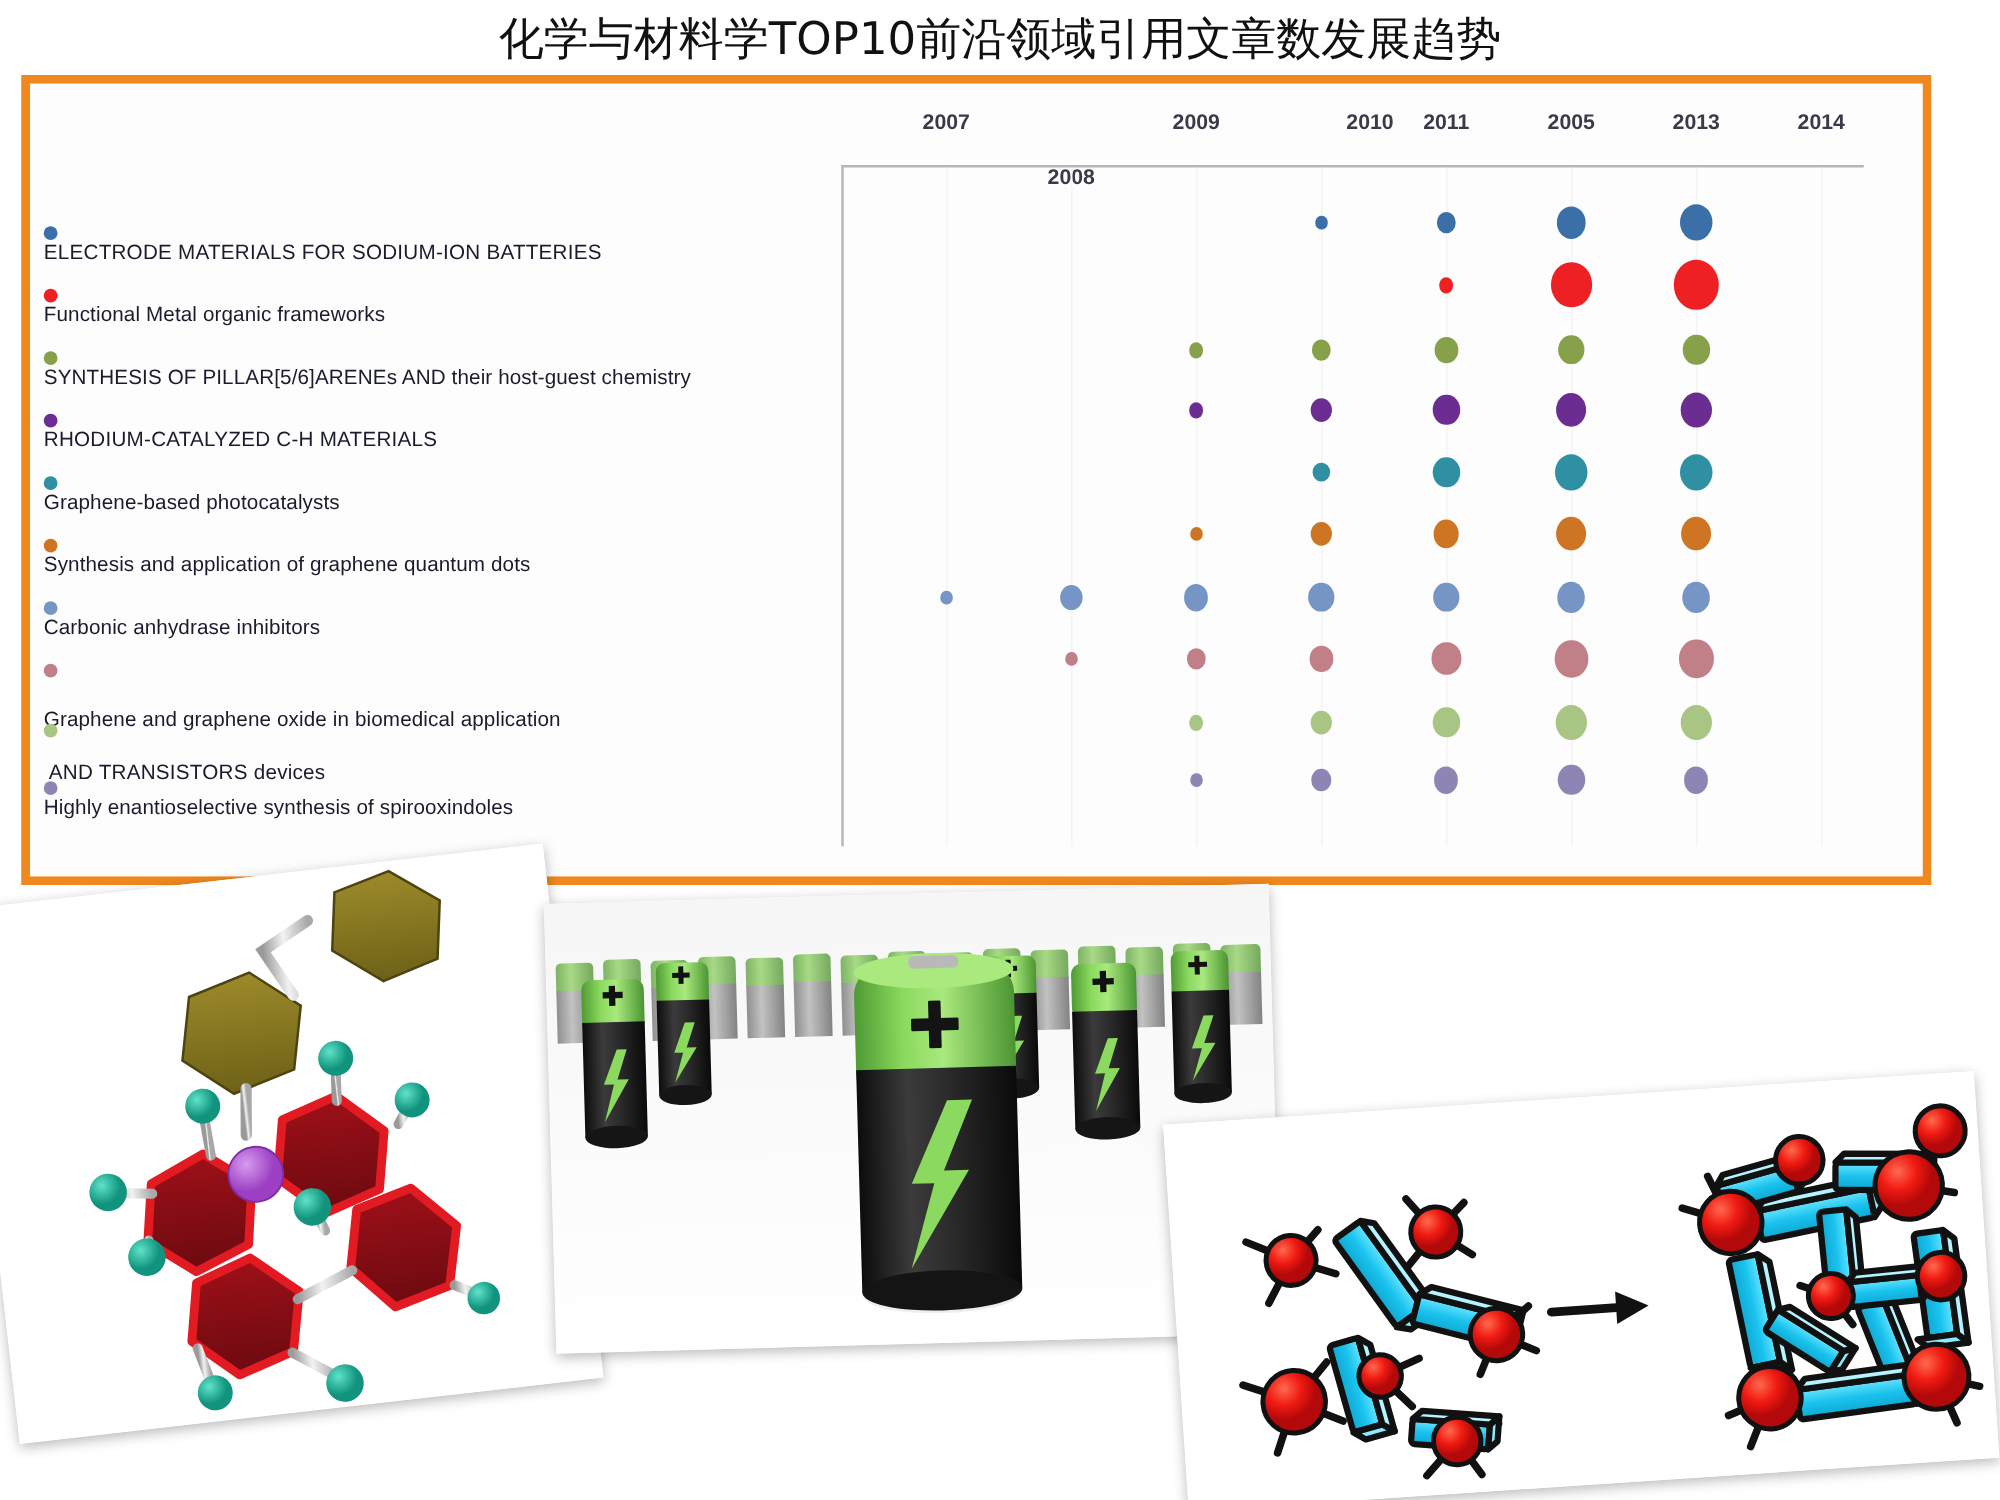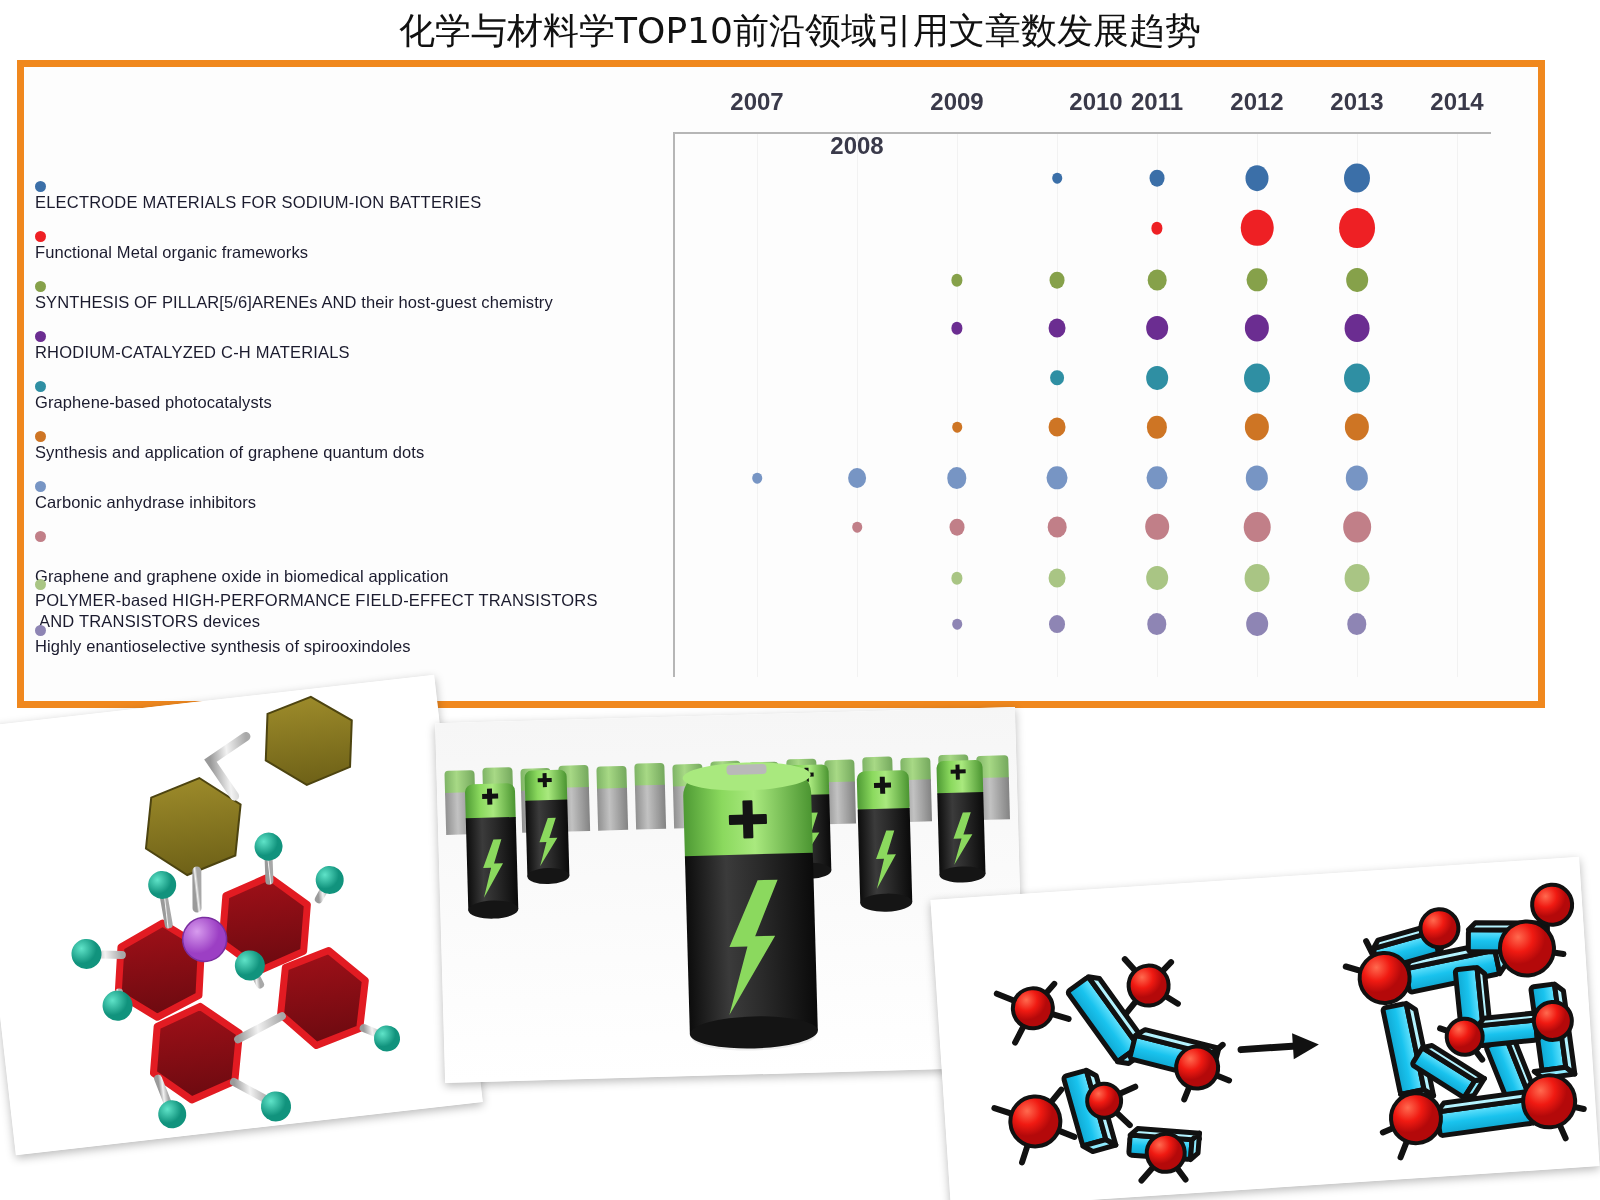--- a/index.html
+++ b/index.html
@@ -62,21 +62,21 @@
   #chart-panel-border-left{
     position:absolute; left:0; top:0; width:2px; height:545px; background:#b6b6b6;
   }
   .vgrid{
     position:absolute; top:2px; width:1px; height:543px; background:#f2f2f2;
   }
   
   #year-header{ position:absolute; left:0; top:88px; width:1600px; height:34px; }
   .year-label{
     position:absolute; top:0; width:100px; text-align:center;
-    font-size:24px; font-weight:bold; color:#3a3a4a;
+    font-size:17px; font-weight:bold; color:#3a3a4a;
     font-family:"Liberation Sans", sans-serif;
   }
   
   .bubble{
     position:absolute; border-radius:50%;
     transform:translate(-50%,-50%);
   }
   
   .photo-card{
     position:absolute; background:#ffffff;
@@ -109,21 +109,21 @@
 <div id="slide-frame">
   <div id="slide-inner"></div>
 </div>
 
 <div id="year-header">
     <div class="year-label" style="left: 707px;">2007</div>
     <div class="year-label" style="left: 807px; margin-top: 44px;">2008</div>
     <div class="year-label" style="left: 907px;">2009</div>
     <div class="year-label" style="left: 1046px;">2010</div>
     <div class="year-label" style="left: 1107px;">2011</div>
-    <div class="year-label" style="left: 1207px;">2012</div>
+    <div class="year-label" style="left: 1207px;">2005</div>
     <div class="year-label" style="left: 1307px;">2013</div>
     <div class="year-label" style="left: 1407px;">2014</div>
   </div>
 
 <div id="chart-panel">
   <div id="chart-panel-border-top"></div>
   <div id="chart-panel-border-left"></div>
 <div class="vgrid" style="left: 84px;"></div>
     <div class="vgrid" style="left: 184px;"></div>
     <div class="vgrid" style="left: 284px;"></div>
@@ -211,21 +211,21 @@
     <div class="legend-item" style="top: 376px; left: 0px;">
       <span class="legend-dot" style="background: rgb(119, 149, 196);"></span>
       <span><span class="legend-label">Carbonic anhydrase inhibitors</span></span>
     </div>
     <div class="legend-item" style="top: 426px; left: 0px; gap: 24px;">
       <span class="legend-dot" style="background: rgb(193, 127, 136);"></span>
       <span><span class="legend-label">Graphene and graphene oxide in biomedical application</span></span>
     </div>
     <div class="legend-item" style="top: 474px; left: 0px;">
       <span class="legend-dot" style="background: rgb(169, 197, 132);"></span>
-      <span><span class="legend-label upper">POLYMER-based  HIGH-PERFORMANCE  FIELD-EFFECT  TRANSISTORS</span><br><span class="legend-label upper" style="padding-left: 4px;">AND TRANSISTORS devices</span></span>
+      <span><br><span class="legend-label upper" style="padding-left: 4px;">AND TRANSISTORS devices</span></span>
     </div>
     <div class="legend-item" style="top: 520px; left: 0px;">
       <span class="legend-dot" style="background: rgb(142, 133, 180);"></span>
       <span><span class="legend-label">Highly enantioselective synthesis of spirooxindoles</span></span>
     </div>
   </div>
 
 <div class="photo-card" id="card-molecule">
   <div class="photo-canvas">
     <svg viewBox="0 0 470 430" preserveAspectRatio="xMidYMid meet">

